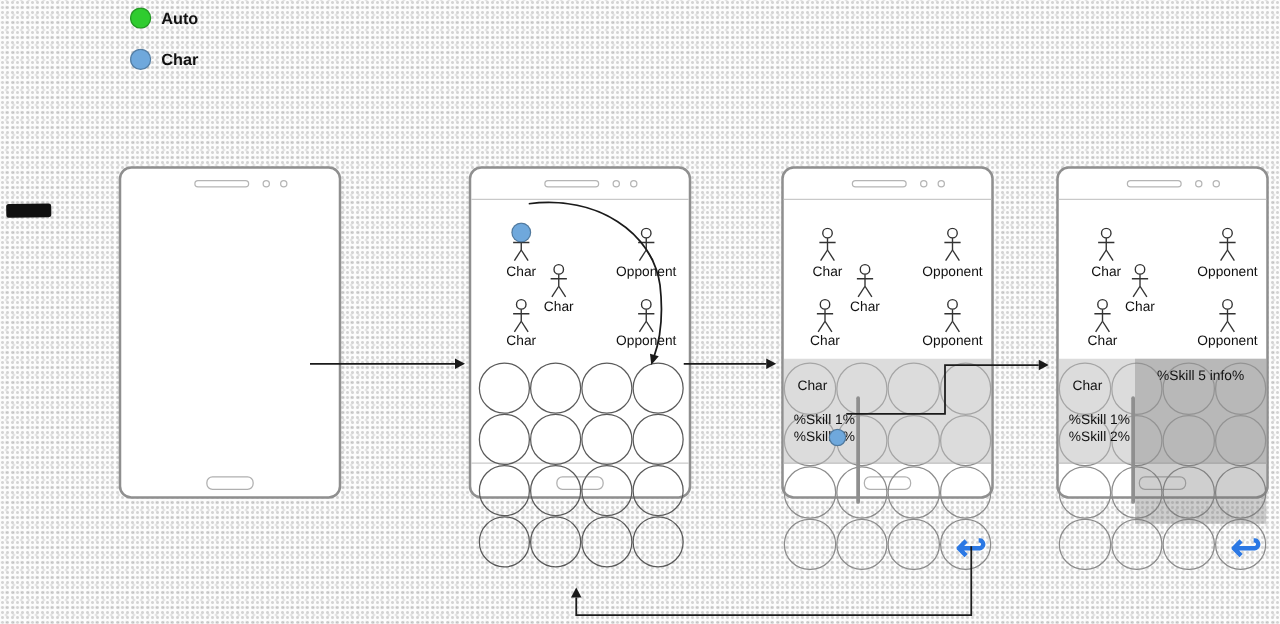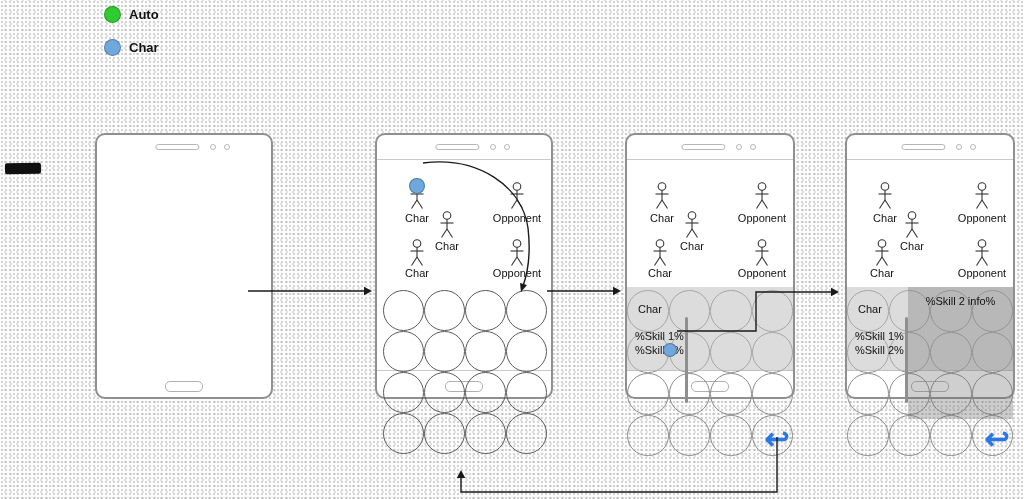--- a/index.html
+++ b/index.html
@@ -339,21 +339,21 @@
           <div class="cell faint"></div>
         <div class="cell faint"></div>
           <div class="cell faint"></div>
           <div class="cell faint"></div>
           <div class="cell faint"></div>
       </div>
     </div>
 
     <div class="sheet">
       <div class="info">
-        <span class="info-label">%Skill 2 info%</span>
+        <span class="info-label">%Skill 5 info%</span>
       </div>
       <span class="sheet-char">Char</span>
       <span class="skill s1">%Skill 1%</span>
       <span class="skill s2">%Skill 2%</span>
       <div class="sbar"></div>
     </div>
 
     <span class="undo" style="color: rgb(43, 120, 228);">↩</span>
     <div class="home"></div>
   </div>

